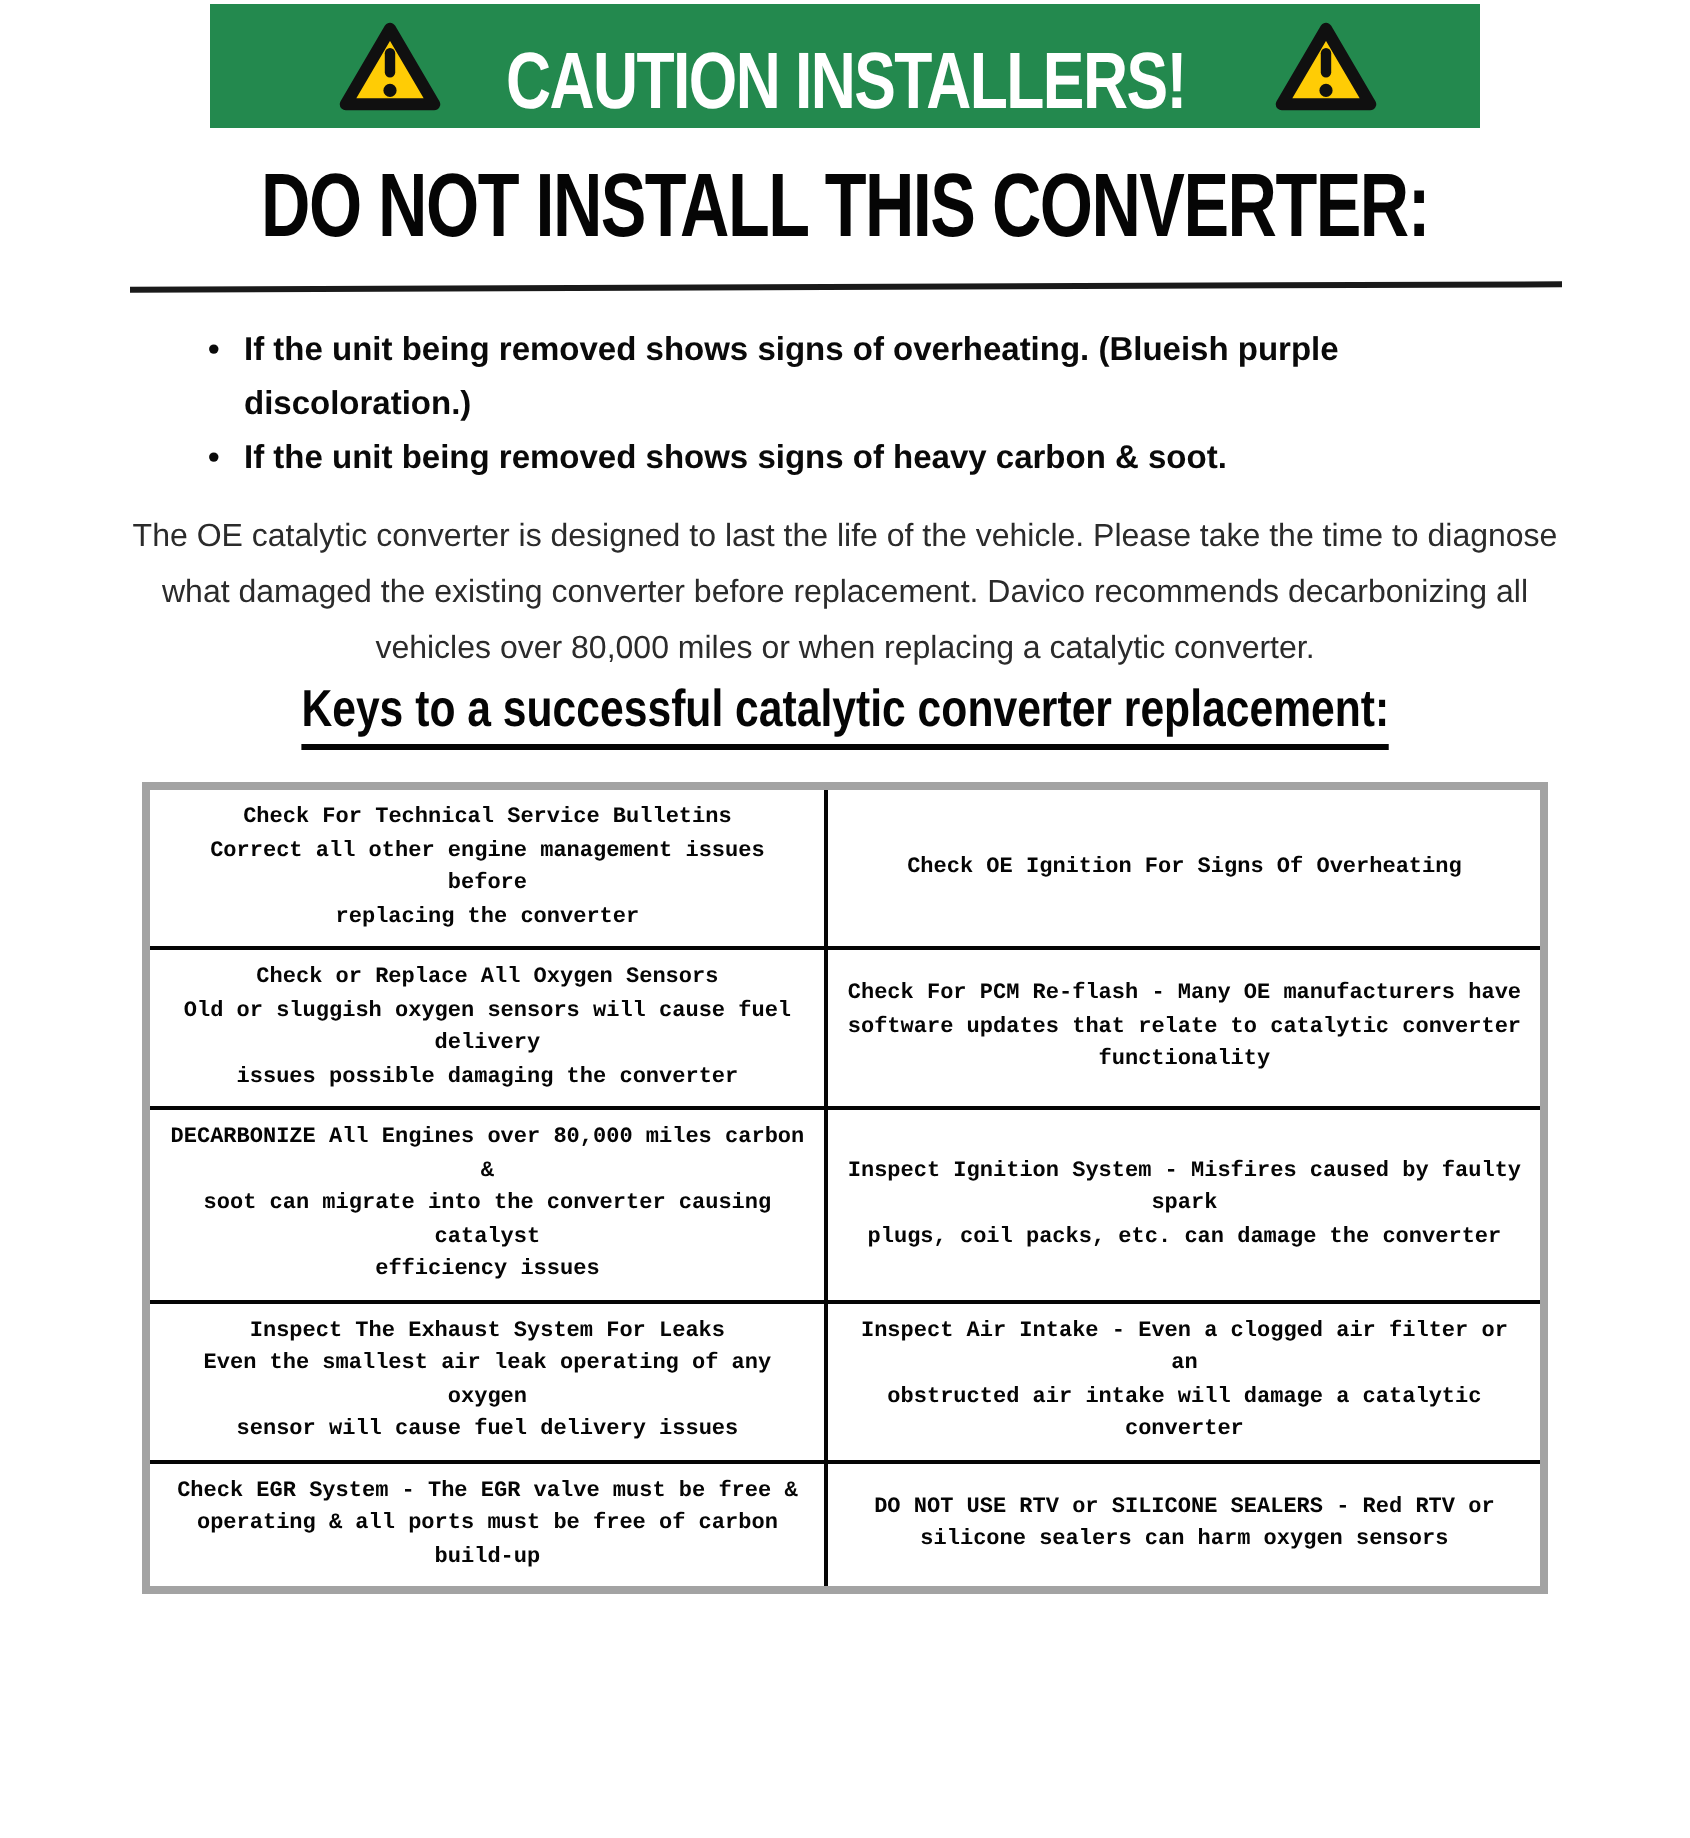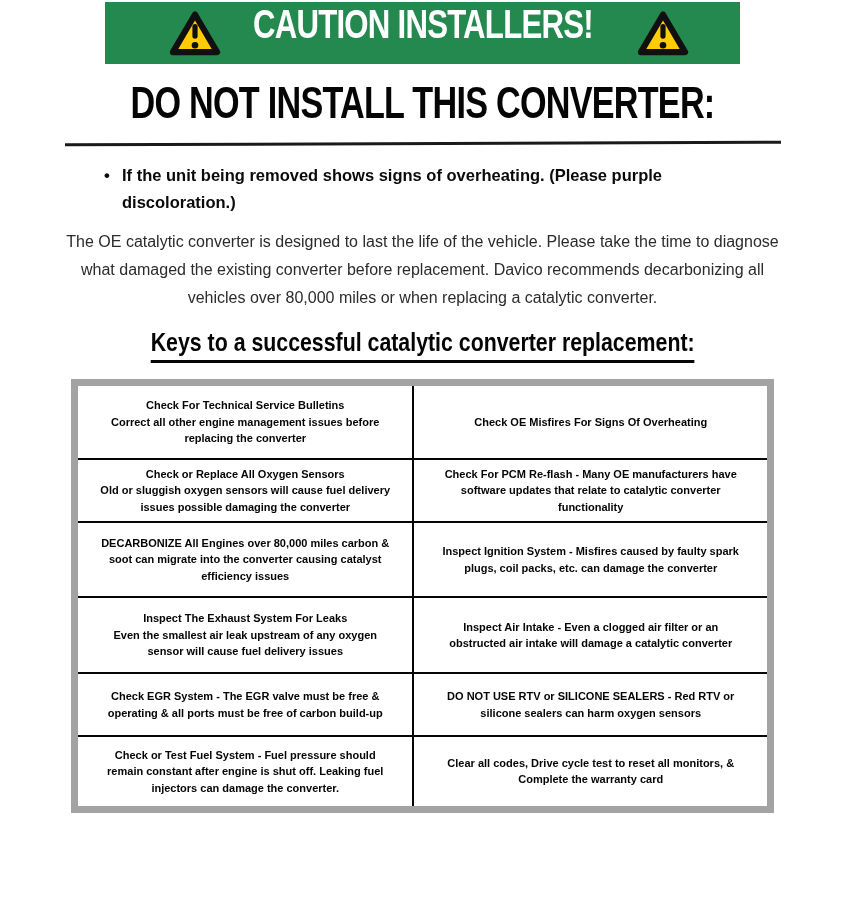--- a/index.html
+++ b/index.html
@@ -11,21 +11,21 @@
     overflow: hidden;
   }
   .page { width: 845px; height: 919px; position: relative; }
 
   
   .banner {
     position: relative;
     width: 635px; height: 62px;
     margin: 2px auto 0 auto;
     background: var(--banner-green, #23894E);
-    display: flex; align-items: flex-start; justify-content: center;
+    display: flex; align-items: flex-end; justify-content: center;
   }
   .banner-text {
     display: inline-block;
     color: #ffffff;
     font-weight: bold;
     font-size: 40px;
     letter-spacing: -1px;
     transform: scaleX(0.78);
     white-space: nowrap;
   }
@@ -83,41 +83,41 @@
     text-align: center;
     font-size: 16px;
     font-weight: normal;
     line-height: 28px;
     white-space: pre-line;
     color: #2b2b2b;
   }
 
   
   .keys {
-    margin-top: 15px;
     text-align: center;
     white-space: nowrap;
   }
   .keys-inner {
     display: inline-block;
     font-size: 26px;
     font-weight: bold;
     color: #050505;
     border-bottom: 3px solid #050505;
     padding-bottom: 2px;
     transform: scaleX(0.82);
   }
 
   
   .grid {
     width: 703px;
     margin: 16px auto 0 auto;
     border-collapse: collapse;
-    border: 7px solid #a3a3a3;
+    border: 4px solid #a3a3a3;
     table-layout: fixed;
+    font-family: Liberation Mono, monospace;
   }
   .grid td {
     border: 2px solid #050505;
     vertical-align: middle;
     text-align: center;
     font-size: 11px;
     font-weight: bold;
     line-height: 16.5px;
     white-space: pre-line;
     padding: 6px 8px;
@@ -154,75 +154,69 @@
         <circle class="mark" cx="30" cy="40.5" r="3.8"></circle>
       </svg>
     </span>
   </div>
 
   <h1 class="title">DO NOT INSTALL THIS CONVERTER:</h1>
 
   <div class="rule"></div>
 
   <ul class="bullets">
-    <li>If the unit being removed shows signs of overheating. (Please purple
+    <li>If the unit being removed shows signs of overheating. (Blueish purple
 discoloration.)</li>
+    <li>If the unit being removed shows signs of heavy carbon &amp; soot.</li>
   </ul>
 
   <p class="para">The OE catalytic converter is designed to last the life of the vehicle. Please take the time to diagnose
 what damaged the existing converter before replacement. Davico recommends decarbonizing all
 vehicles over 80,000 miles or when replacing a catalytic converter.</p>
 
   <h2 class="keys">
     <span class="keys-inner">Keys to a successful catalytic converter replacement:</span>
   </h2>
 
   <table class="grid">
     <colgroup>
         <col class="c-left">
         <col class="c-right">
       </colgroup>
     <tbody>
       <tr class="r1">
         <td>Check For Technical Service Bulletins
 Correct all other engine management issues before
 replacing the converter</td>
-        <td class="cell-big">Check OE Misfires For Signs Of Overheating</td>
+        <td class="cell-big">Check OE Ignition For Signs Of Overheating</td>
       </tr>
       <tr class="r2">
         <td>Check or Replace All Oxygen Sensors
 Old or sluggish oxygen sensors will cause fuel delivery
 issues possible damaging the converter</td>
         <td>Check For PCM Re-flash - Many OE manufacturers have
 software updates that relate to catalytic converter
 functionality</td>
       </tr>
       <tr class="r3">
         <td>DECARBONIZE All Engines over 80,000 miles carbon &amp;
 soot can migrate into the converter causing catalyst
 efficiency issues</td>
         <td>Inspect Ignition System - Misfires caused by faulty spark
 plugs, coil packs, etc. can damage the converter</td>
       </tr>
       <tr class="r4">
         <td>Inspect The Exhaust System For Leaks
-Even the smallest air leak upstream of any oxygen
+Even the smallest air leak operating of any oxygen
 sensor will cause fuel delivery issues</td>
         <td>Inspect Air Intake - Even a clogged air filter or an
 obstructed air intake will damage a catalytic converter</td>
       </tr>
       <tr class="r5">
         <td>Check EGR System - The EGR valve must be free &amp;
 operating &amp; all ports must be free of carbon build-up</td>
         <td>DO NOT USE RTV or SILICONE SEALERS - Red RTV or
 silicone sealers can harm oxygen sensors</td>
       </tr>
-      <tr class="r6">
-        <td>Check or Test Fuel System - Fuel pressure should
-remain constant after engine is shut off.  Leaking fuel
-injectors can damage the converter.</td>
-        <td>Clear all codes,  Drive cycle test to reset all monitors, &amp;
-Complete the warranty card</td>
-      </tr>
     </tbody>
   </table>
 
 </div>
 
 </body></html>

